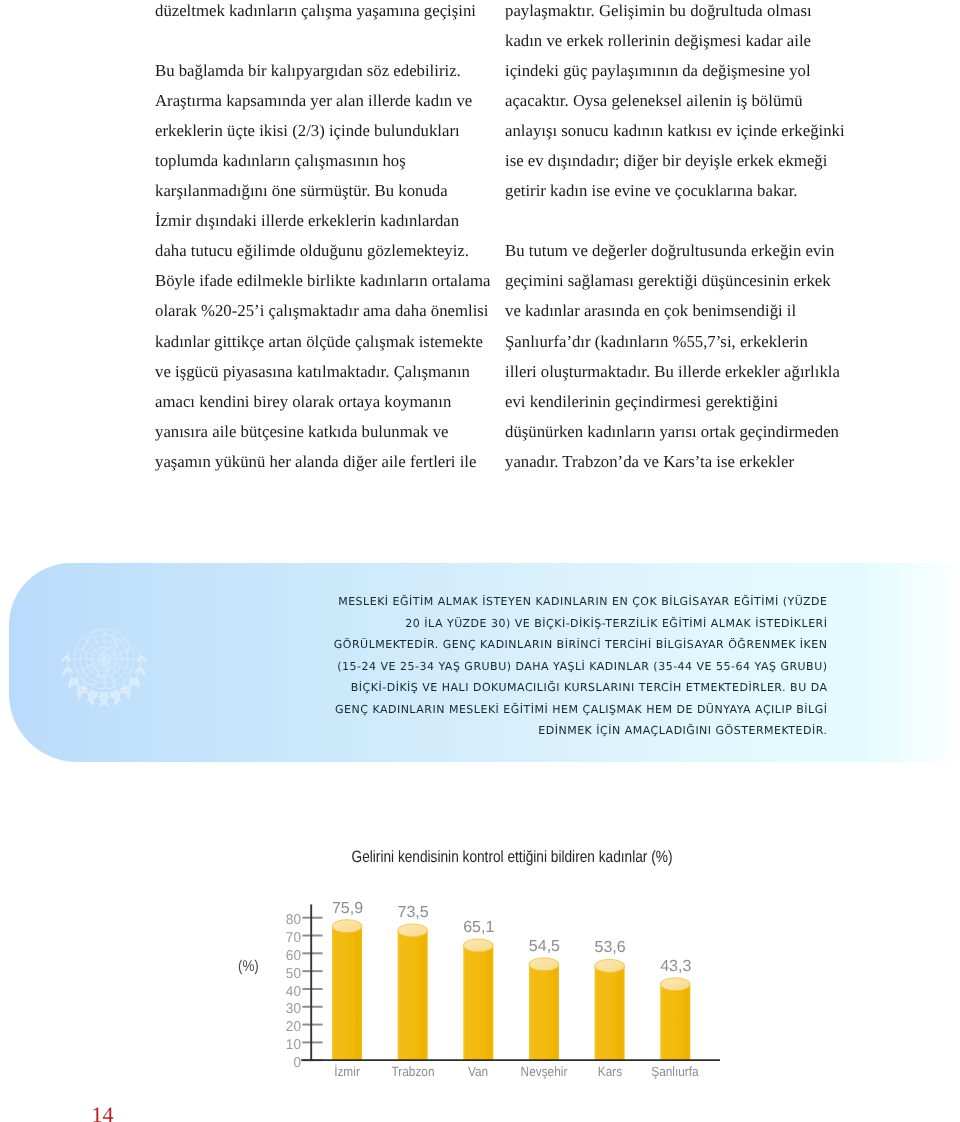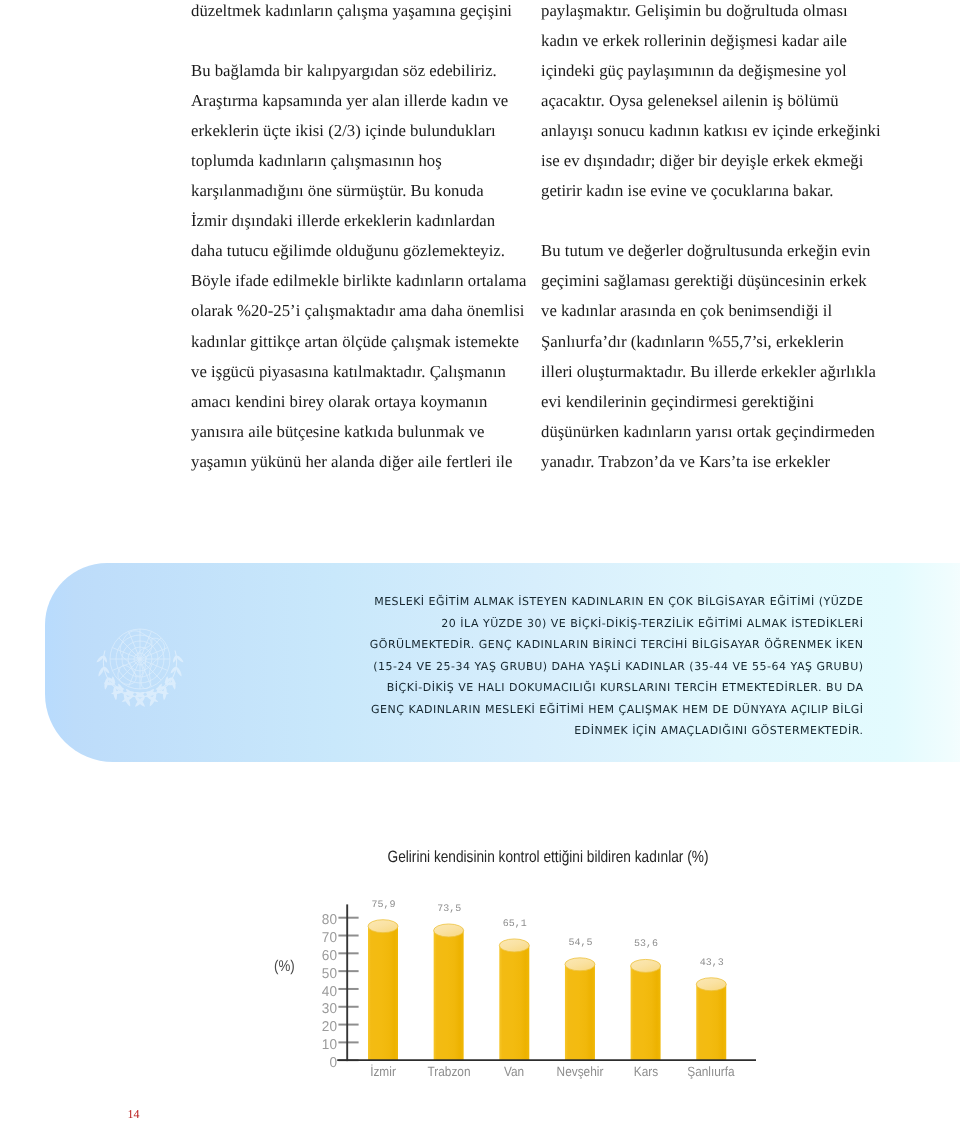--- a/index.html
+++ b/index.html
@@ -1,19 +1,19 @@
 <!DOCTYPE html>
 <html><head>
 <meta charset="utf-8">
 <title>page</title>
 <style>
   html,body{margin:0;padding:0;}
   body{width:960px;height:1122px;background:#ffffff;font-family:"Liberation Serif",serif;overflow:hidden;position:relative;
         -webkit-font-smoothing:antialiased;text-rendering:geometricPrecision;}
-  .page{position:absolute;left:0;top:0;width:832px;height:1122px;margin-left:36px;}
+  .page{position:absolute;left:0;top:0;width:832px;height:1122px;}
 
   
   .col{position:absolute;width:360px;font-size:16.75px;line-height:30.06px;color:#1b1b1b;
        text-align:left;white-space:nowrap;}
   #colL{left:155px;top:-4px;}
   #colR{left:505px;top:-4px;}
   .col .ln{height:30.06px;}
   .col .ln.blank{}
 
   
@@ -28,35 +28,35 @@
                font-family:"DejaVu Sans",sans-serif;font-size:11px;line-height:21.5px;
                letter-spacing:.5px;color:#15262e;text-align:right;}
 
   
   #chart{position:absolute;left:0;top:0;width:960px;height:1122px;border-radius:26px;}
   #chart-title{position:absolute;left:31.7px;top:848px;width:960px;text-align:center;
                font-family:"Liberation Sans",sans-serif;font-size:16.4px;color:#262626;
                transform:scaleX(.835);transform-origin:50% 0;}
   #chart-svg{position:absolute;left:0;top:0;}
   #chart-labels{position:absolute;left:0;top:0;width:960px;height:1122px;padding-left:40px;}
-  .vlab{position:absolute;font-family:Liberation Mono, monospace;font-size:10px;
+  .vlab{position:absolute;font-family:Liberation Sans, sans-serif;font-size:16px;
         color:#8d8d8d;text-align:center;white-space:nowrap;
         transform:scaleX(1.0);transform-origin:50% 0;}
   .ytick-lab{position:absolute;font-family:"Liberation Sans",sans-serif;font-size:14.2px;
         color:#9b9b9b;text-align:right;white-space:nowrap;
         transform:scaleX(.96);transform-origin:100% 0;}
   .xlab{position:absolute;font-family:"Liberation Sans",sans-serif;font-size:13.4px;
         color:#8d8d8d;text-align:center;white-space:nowrap;
         transform:scaleX(.885);transform-origin:50% 0;}
   #ylabel{position:absolute;left:237.5px;top:958px;font-family:"Liberation Sans",sans-serif;
           font-size:15.6px;color:#4a4a4a;transform:scaleX(.855);transform-origin:0 0;}
 
   
   #pageno{position:absolute;left:91.5px;top:1106px;font-family:"Liberation Serif",serif;
-          font-size:12px;color:#b91c1c;line-height:17.5px;}
+          font-size:22px;color:#b91c1c;line-height:17.5px;}
 </style>
 </head>
 <body>
 
 <div class="page">
 
   <div class="col" id="colL">
       <div class="ln">düzeltmek kadınların çalışma yaşamına geçişini</div>
       <div class="ln blank">&nbsp;</div>
       <div class="ln">Bu bağlamda bir kalıpyargıdan söz edebiliriz.</div>

